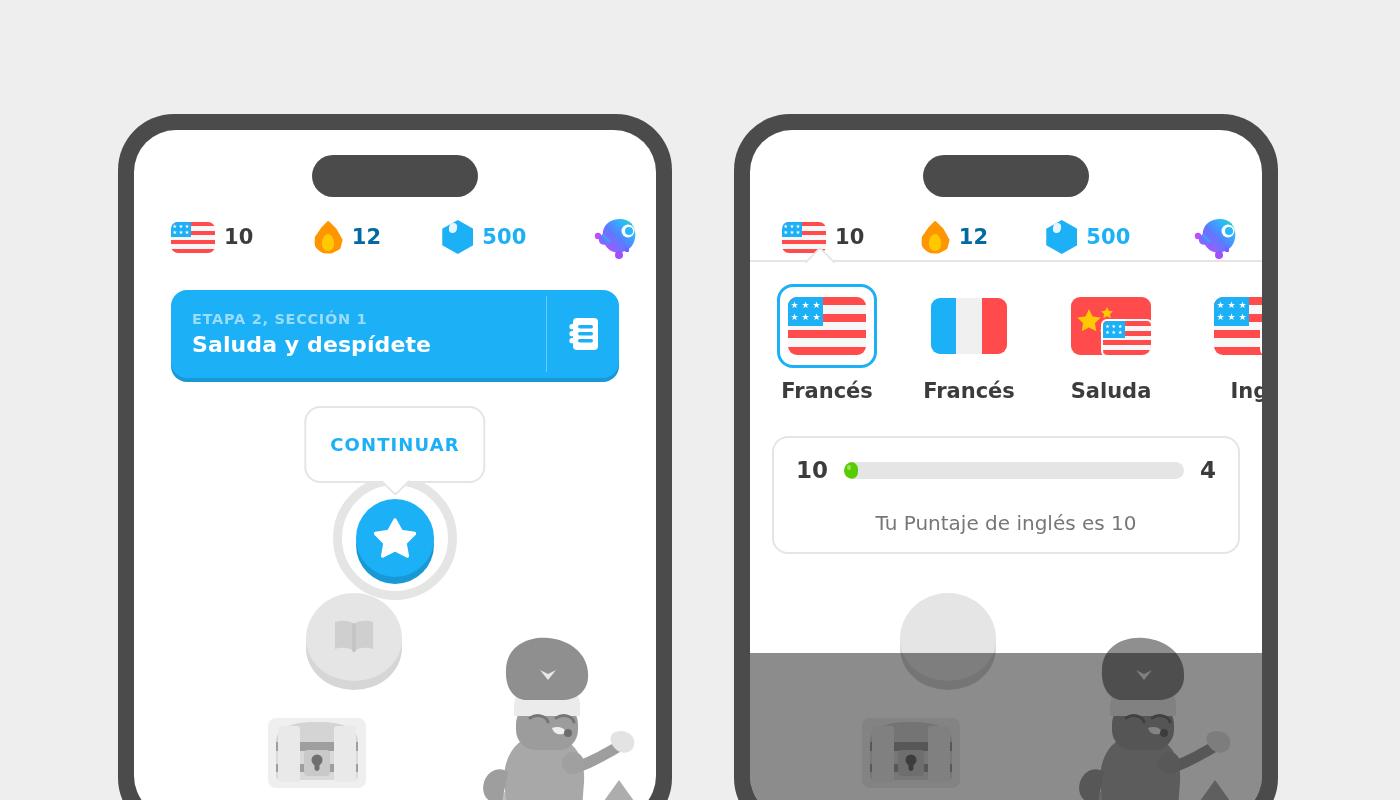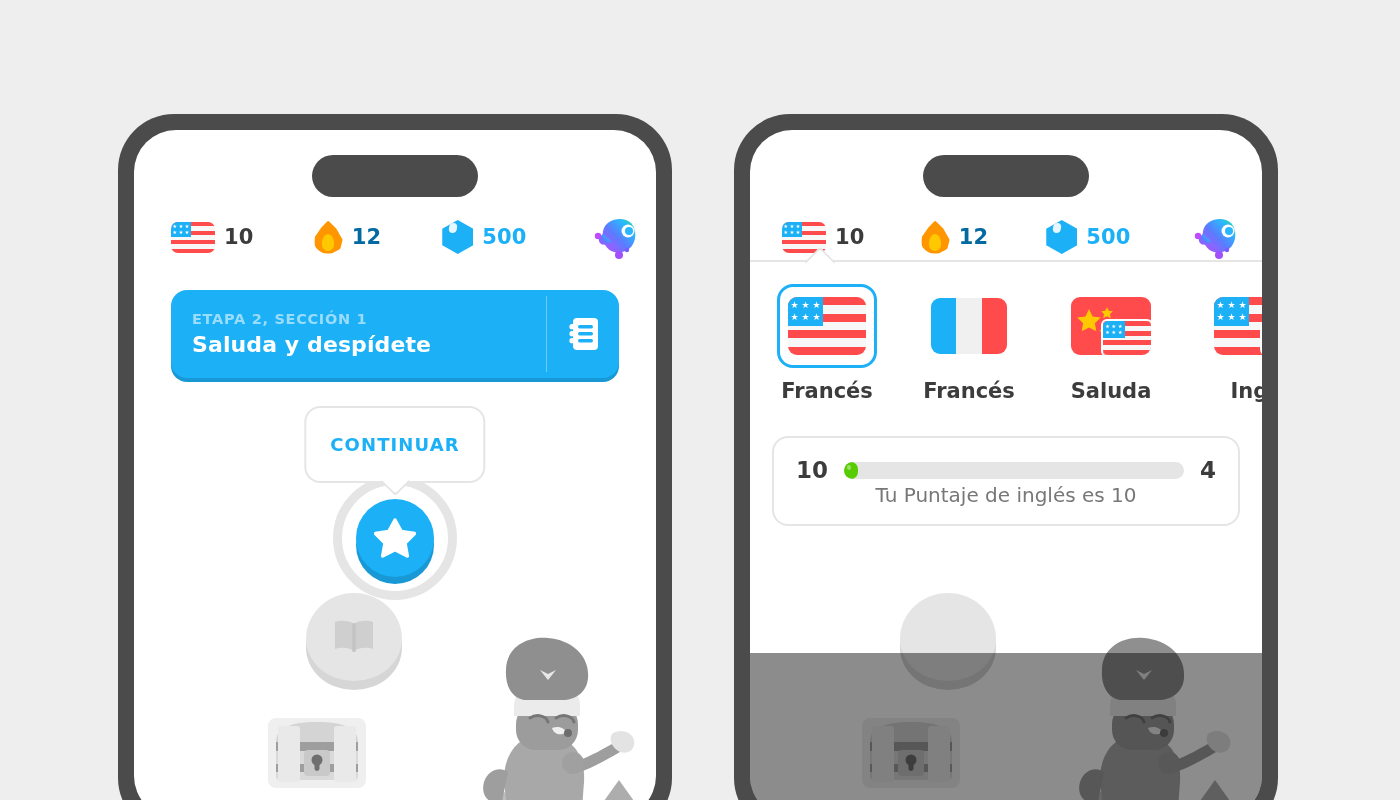--- a/index.html
+++ b/index.html
@@ -135,21 +135,21 @@
     position:absolute;left:22px;right:22px;top:306px;
     background:#fff;border:2px solid #e5e5e5;border-radius:16px;
     padding:19px 22px 17px;z-index:36;box-sizing:border-box;
   }
   .score-top{display:flex;align-items:center;gap:16px;}
   .score-endnum{font-size:23px;font-weight:bold;color:#3c3c3c;}
   .score-track{flex:1;height:17px;background:#e5e5e5;border-radius:9px;position:relative;overflow:hidden;}
   .score-fill{position:absolute;left:0;top:0;bottom:0;width:4.2%;background:#58cc02;border-radius:9px;}
   .score-fill::after{content:"";position:absolute;left:22%;top:22%;width:32%;height:30%;
     background:rgba(255,255,255,.4);border-radius:50%;}
-  .score-desc{text-align:center;color:#777777;font-size:20px;margin-top:0;}
+  .score-desc{text-align:center;color:#777777;font-size:20px;margin-top:28px;}
   .score-link{display:block;text-align:center;color:#1cb0f6;font-weight:bold;font-size:17.5px;
     letter-spacing:.9px;margin-top:12px;}
 </style>
 </head>
 <body>
 
 <div class="phone" id="phone-left">
   <div class="screen">
     <div class="island"></div>
 

